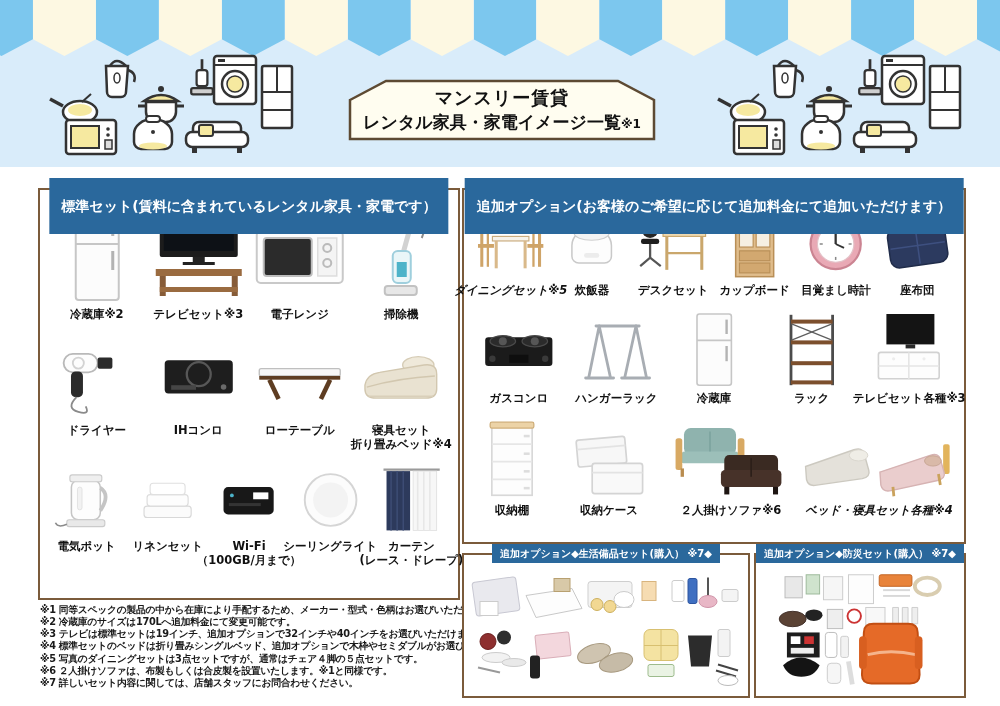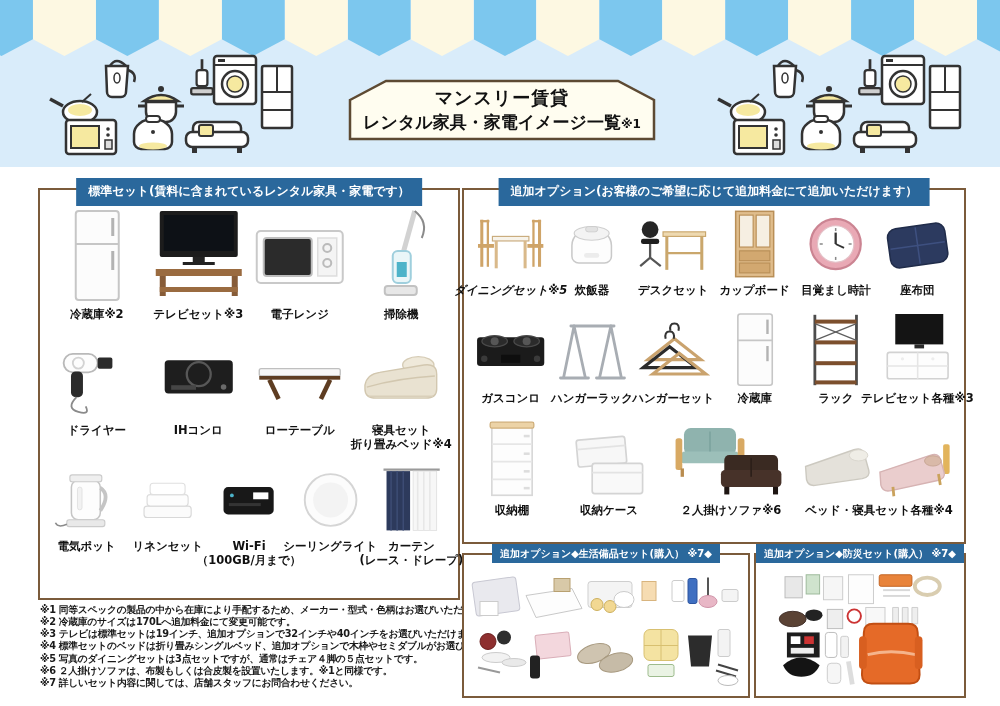--- a/index.html
+++ b/index.html
@@ -22,22 +22,22 @@
   .plaque .t1{position:absolute;left:0;top:8px;width:100%;text-align:center;
               font-size:18px;font-weight:bold;letter-spacing:1px}
   .plaque .t2{position:absolute;left:0;top:33px;width:100%;text-align:center;
               font-size:17px;font-weight:bold;white-space:nowrap}
   .plaque .note{font-size:12px;font-weight:bold}
   
   .panel{position:absolute;background:#fff;border:2px solid #7b5b3b}
   #left-panel{left:38px;top:188px;width:418px;height:408px}
   #right-panel{left:462px;top:188px;width:500px;height:352px}
   .panel-header{position:absolute;top:-12px;left:50%;transform:translateX(-50%);
-                background:#2a689c;color:#fff;font-weight:bold;font-size:12px;
-                padding:6px 12px;white-space:nowrap;line-height:1.3}
+                background:#2a689c;color:#fff;font-weight:bold;font-size:14px;
+                padding:19px 12px;white-space:nowrap;line-height:1.3}
   .prow{display:flex;justify-content:space-between;padding:0 6px}
   .item{display:flex;flex-direction:column;align-items:center;flex:1 1 0;min-width:0}
   .item.fixed{flex:0 0 auto}
   .photo{display:flex;align-items:flex-end;justify-content:center;width:100%}
   .photo svg{width:100%;height:100%;display:block}
   .cap{font-size:11.5px;font-weight:bold;text-align:center;line-height:1.2;
        margin-top:2px;white-space:nowrap}
   
   #footnotes{position:absolute;left:40px;top:604px;width:452px;
              font-size:9.8px;font-weight:bold;line-height:1.24;letter-spacing:-.3px;
@@ -559,34 +559,20 @@
               </g>
             </svg>
           </div>
           <div class="cap" style="min-height: 16px;">
             <div>ハンガーラック</div>
           </div>
         </div>
         <div class="item">
           <div class="photo" style="height: 80px;">
             <svg viewBox="0 0 100 100">
-              <path d="M46 26 q-2 -9 5 -9 q7 0 5 9" fill="none" stroke="#333" stroke-width="2.5"></path>
-              <path d="M18 62 L51 36 L84 62 Z" fill="none" stroke="#caa36e" stroke-width="4"></path>
-              <path d="M12 72 L45 46 L78 72 Z" fill="none" stroke="#2b2b2b" stroke-width="4"></path>
-              <path d="M24 80 L57 54 L90 80 Z" fill="none" stroke="#caa36e" stroke-width="4"></path>
-              <path d="M40 36 q-2 -9 5 -9 q7 0 5 9" fill="none" stroke="#333" stroke-width="2.5"></path>
-            </svg>
-          </div>
-          <div class="cap" style="min-height: 16px;">
-            <div>ハンガーセット</div>
-          </div>
-        </div>
-        <div class="item">
-          <div class="photo" style="height: 80px;">
-            <svg viewBox="0 0 100 100">
               <rect x="29" y="5" width="43" height="89" rx="3" fill="#fcfcfc" stroke="#c6c6c6" stroke-width="2"></rect>
               <line x1="29" y1="38" x2="72" y2="38" stroke="#c6c6c6" stroke-width="2"></line>
               <line x1="66" y1="12" x2="66" y2="30" stroke="#b3b3b3" stroke-width="3"></line>
               <line x1="66" y1="45" x2="66" y2="64" stroke="#b3b3b3" stroke-width="3"></line>
             </svg>
           </div>
           <div class="cap" style="min-height: 16px;">
             <div>冷蔵庫</div>
           </div>
         </div>
@@ -672,21 +658,21 @@
               <rect x="58" y="62" width="72" height="20" rx="5" fill="#473229"></rect>
               <line x1="94" y1="48" x2="94" y2="70" stroke="#2c1f19" stroke-width="2"></line>
               <rect x="62" y="82" width="6" height="9" fill="#1e1512"></rect>
               <rect x="120" y="82" width="6" height="9" fill="#1e1512"></rect>
             </svg>
           </div>
           <div class="cap" style="min-height: 16px;">
             <div>２人掛けソファ※6</div>
           </div>
         </div>
-        <div class="item fixed" style="width: 158px;">
+        <div class="item fixed" style="width: 158px; font-style: italic;">
           <div class="photo" style="height: 84px;">
             <svg viewBox="0 0 170 90">
               <path d="M6 52 L58 34 q9 -3 11 4 l5 18 q2 7 -7 9 L18 72 q-9 2 -11 -6 z" fill="#e4e1da" stroke="#ccc9c0" stroke-width="1.5"></path>
               <ellipse cx="63" cy="40" rx="10" ry="6" fill="#efede6" stroke="#d8d5cc"></ellipse>
               <rect x="154" y="28" width="7" height="32" rx="2" fill="#e2b45c"></rect>
               <path d="M86 58 L140 40 q9 -3 11 4 l4 14 q2 7 -7 9 L98 78 q-9 2 -11 -6 z" fill="#eacdcd" stroke="#d6b3b3" stroke-width="1.5"></path>
               <ellipse cx="143" cy="46" rx="9" ry="5.5" fill="#d9b9a8" stroke="#c6a492"></ellipse>
               <line x1="100" y1="74" x2="101" y2="84" stroke="#caa25c" stroke-width="3"></line>
               <line x1="149" y1="60" x2="151" y2="72" stroke="#caa25c" stroke-width="3"></line>
             </svg>

